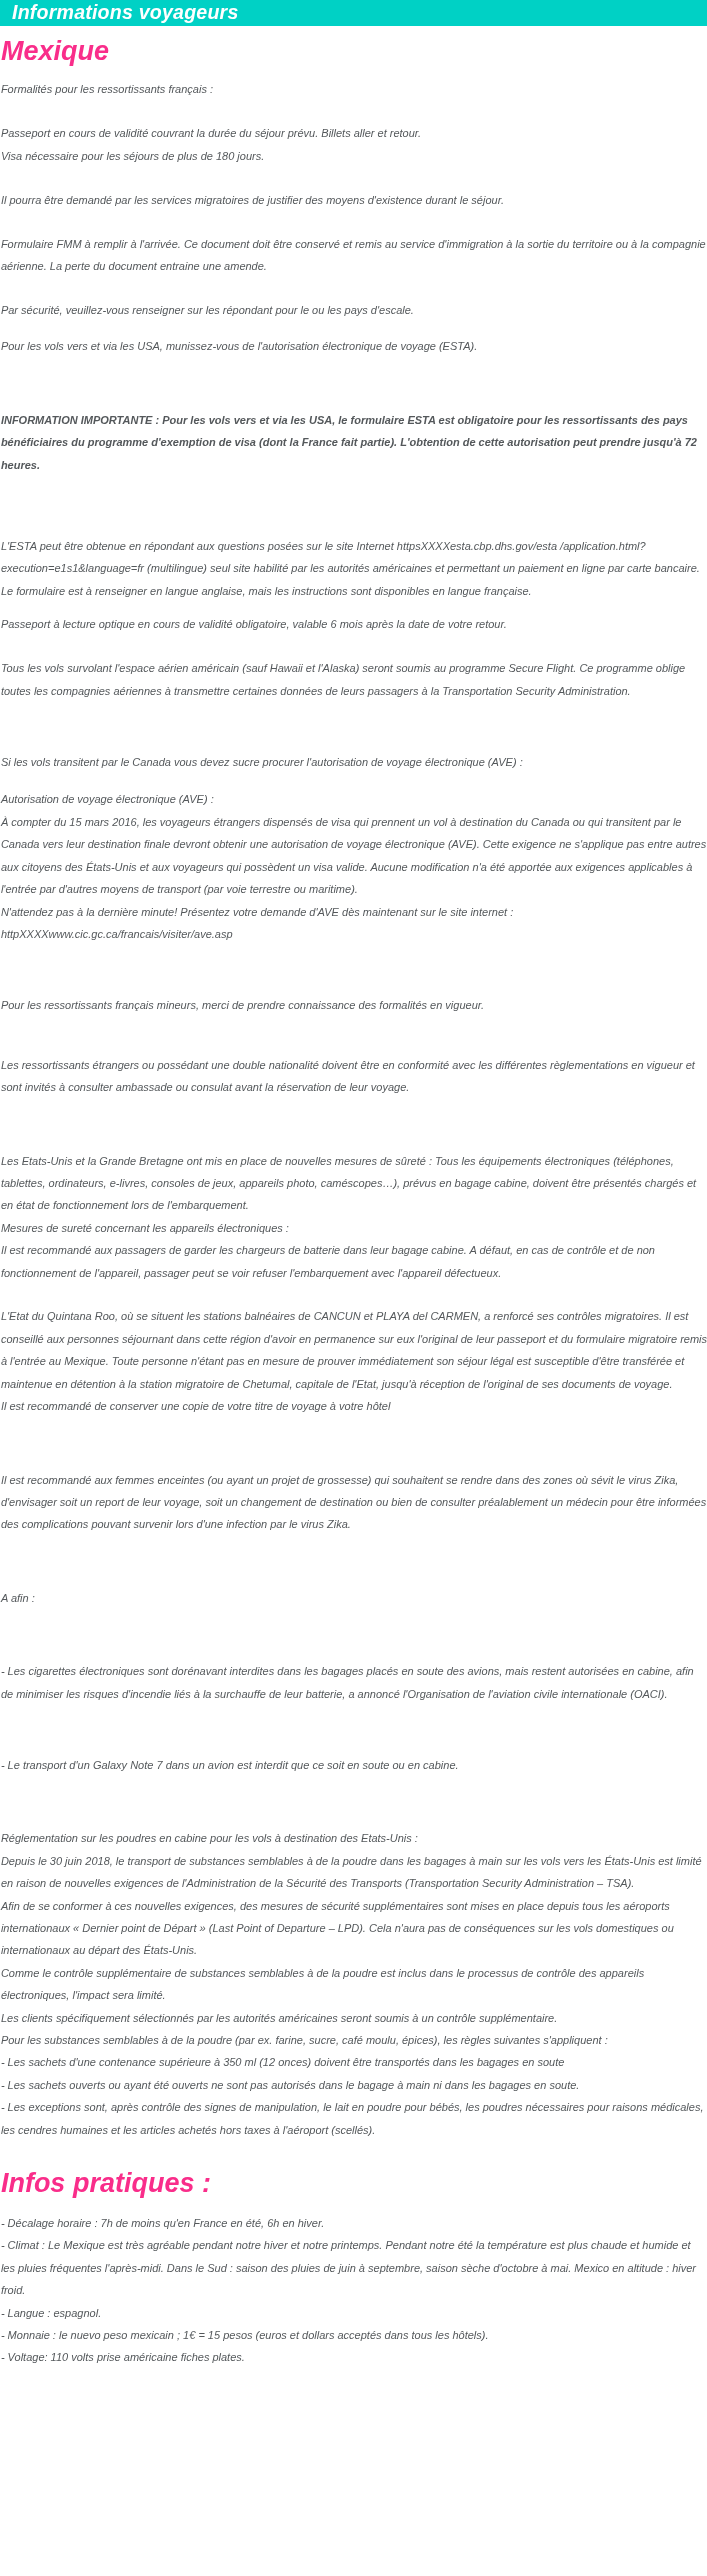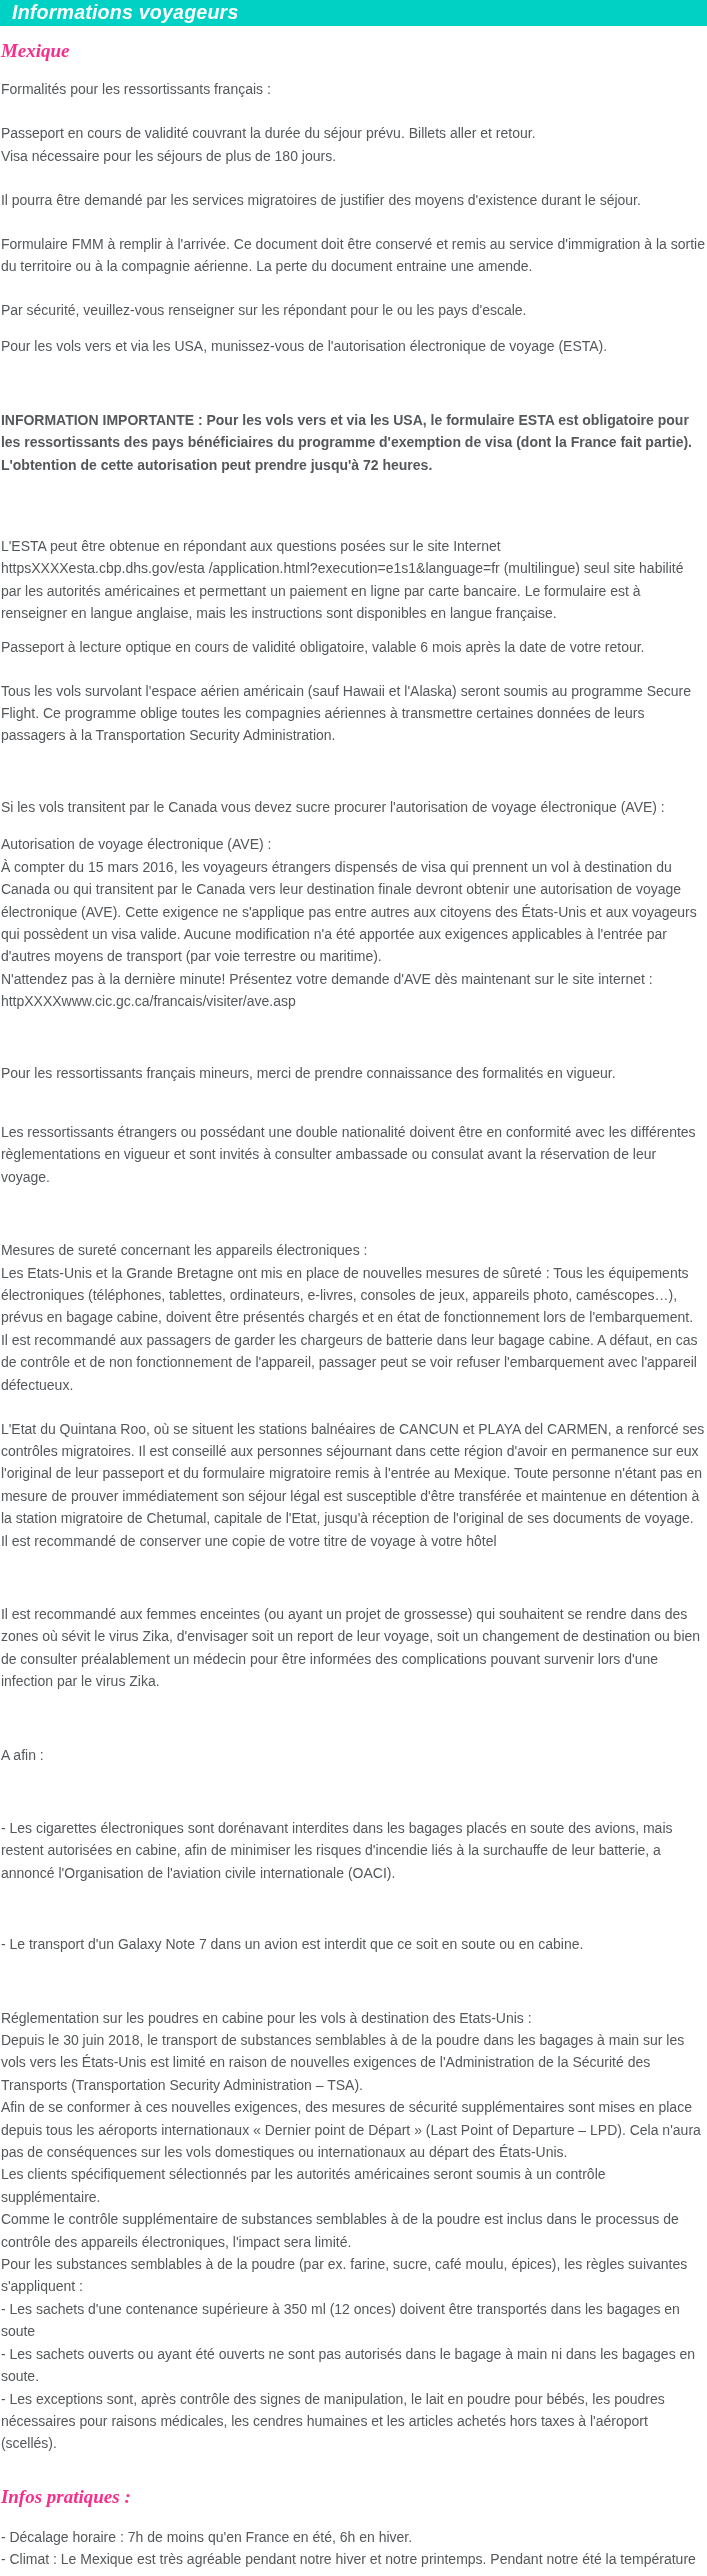--- a/index.html
+++ b/index.html
@@ -20,33 +20,33 @@
     color: var(--header-text, #ffffff);
     font-size: 19.6px;
     font-weight: bold;
     font-style: italic;
     letter-spacing: 0.2px;
     white-space: nowrap;
   }
   main { padding: 0 0.9px 13px 0.9px; }
   .h-pink {
     color: var(--heading-pink, #f92d8a);
-    font-size: 19px;
+    font-size: 27px;
     font-weight: bold;
     font-style: italic;
     line-height: 32px;
     margin: 9.3px 0 11.2px 0;
-    font-family: Liberation Serif, serif;
   }
   .h-pink.infos { margin: 26px 0 13px 0; }
   p.t {
     margin: 0;
     color: var(--body-text, #54585b);
-    font-size: 14px;
+    font-size: 11px;
     line-height: 22.4px;
+    font-style: italic;
     font-weight: normal;
   }
   p.t.b { font-weight: bold; }
   .sp { width: 100%; }
   .g12 { height: 11.2px; }
   .g15 { height: 14px; }
   .g16 { height: 15px; }
   .g23 { height: 21.5px; }
   .g40 { height: 37px; }
   .g53 { height: 49px; }
@@ -87,40 +87,40 @@
   <p class="t">Si les vols transitent par le Canada vous devez sucre procurer l'autorisation de voyage électronique (AVE) :</p>
   <div class="sp g16"></div>
   <p class="t">Autorisation de voyage électronique (AVE) :</p>
   <p class="t">À compter du 15 mars 2016, les voyageurs étrangers dispensés de visa qui prennent un vol à destination du Canada ou qui transitent par le Canada vers leur destination finale devront obtenir une autorisation de voyage électronique (AVE). Cette exigence ne s'applique pas entre autres aux citoyens des États-Unis et aux voyageurs qui possèdent un visa valide. Aucune modification n'a été apportée aux exigences applicables à l'entrée par d'autres moyens de transport (par voie terrestre ou maritime).</p>
   <p class="t">N'attendez pas à la dernière minute! Présentez votre demande d'AVE dès maintenant sur le site internet : httpXXXXwww.cic.gc.ca/francais/visiter/ave.asp</p>
   <div class="sp g53"></div>
   <p class="t">Pour les ressortissants français mineurs, merci de prendre connaissance des formalités en vigueur.</p>
   <div class="sp g40"></div>
   <p class="t">Les ressortissants étrangers ou possédant une double nationalité doivent être en conformité avec les différentes règlementations en vigueur et sont invités à consulter ambassade ou consulat avant la réservation de leur voyage.</p>
   <div class="sp g55"></div>
+  <p class="t">Les Etats-Unis et la Grande Bretagne ont mis en place de nouvelles mesures de sûreté : Tous les équipements électroniques (téléphones, tablettes, ordinateurs, e-livres, consoles de jeux, appareils photo, caméscopes…), prévus en bagage cabine, doivent être présentés chargés et en état de fonctionnement lors de l'embarquement.</p>
   <p class="t">Mesures de sureté concernant les appareils électroniques :</p>
-  <p class="t">Les Etats-Unis et la Grande Bretagne ont mis en place de nouvelles mesures de sûreté : Tous les équipements électroniques (téléphones, tablettes, ordinateurs, e-livres, consoles de jeux, appareils photo, caméscopes…), prévus en bagage cabine, doivent être présentés chargés et en état de fonctionnement lors de l'embarquement.</p>
   <p class="t">Il est recommandé aux passagers de garder les chargeurs de batterie dans leur bagage cabine. A défaut, en cas de contrôle et de non fonctionnement de l'appareil, passager peut se voir refuser l'embarquement avec l'appareil défectueux.</p>
   <div class="sp g23"></div>
   <p class="t">L'Etat du Quintana Roo, où se situent les stations balnéaires de CANCUN et PLAYA del CARMEN, a renforcé ses contrôles migratoires. Il est conseillé aux personnes séjournant dans cette région d'avoir en permanence sur eux l'original de leur passeport et du formulaire migratoire remis à l'entrée au Mexique. Toute personne n'étant pas en mesure de prouver immédiatement son séjour légal est susceptible d'être transférée et maintenue en détention à la station migratoire de Chetumal, capitale de l'Etat, jusqu'à réception de l'original de ses documents de voyage.</p>
   <p class="t">Il est recommandé de conserver une copie de votre titre de voyage à votre hôtel</p>
   <div class="sp g55"></div>
   <p class="t">Il est recommandé aux femmes enceintes (ou ayant un projet de grossesse) qui souhaitent se rendre dans des zones où sévit le virus Zika, d'envisager soit un report de leur voyage, soit un changement de destination ou bien de consulter préalablement un médecin pour être informées des complications pouvant survenir lors d'une infection par le virus Zika.</p>
   <div class="sp g55"></div>
   <p class="t">A afin :</p>
   <div class="sp g55"></div>
   <p class="t">- Les cigarettes électroniques sont dorénavant interdites dans les bagages placés en soute des avions, mais restent autorisées en cabine, afin de minimiser les risques d'incendie liés à la surchauffe de leur batterie, a annoncé l'Organisation de l'aviation civile internationale (OACI).</p>
   <div class="sp g53"></div>
   <p class="t">- Le transport d'un Galaxy Note 7 dans un avion est interdit que ce soit en soute ou en cabine.</p>
   <div class="sp g55"></div>
   <p class="t">Réglementation sur les poudres en cabine pour les vols à destination des Etats-Unis :</p>
   <p class="t">Depuis le 30 juin 2018, le transport de substances semblables à de la poudre dans les bagages à main sur les vols vers les États-Unis est limité en raison de nouvelles exigences de l'Administration de la Sécurité des Transports (Transportation Security Administration – TSA).</p>
   <p class="t">Afin de se conformer à ces nouvelles exigences, des mesures de sécurité supplémentaires sont mises en place depuis tous les aéroports internationaux « Dernier point de Départ » (Last Point of Departure – LPD). Cela n'aura pas de conséquences sur les vols domestiques ou internationaux au départ des États-Unis.</p>
+  <p class="t">Comme le contrôle supplémentaire de substances semblables à de la poudre est inclus dans le processus de contrôle des appareils électroniques, l'impact sera limité.</p>
   <p class="t">Les clients spécifiquement sélectionnés par les autorités américaines seront soumis à un contrôle supplémentaire.</p>
-  <p class="t">Comme le contrôle supplémentaire de substances semblables à de la poudre est inclus dans le processus de contrôle des appareils électroniques, l'impact sera limité.</p>
   <p class="t">Pour les substances semblables à de la poudre (par ex. farine, sucre, café moulu, épices), les règles suivantes s'appliquent :</p>
   <p class="t">- Les sachets d'une contenance supérieure à 350 ml (12 onces) doivent être transportés dans les bagages en soute</p>
   <p class="t">- Les sachets ouverts ou ayant été ouverts ne sont pas autorisés dans le bagage à main ni dans les bagages en soute.</p>
   <p class="t">- Les exceptions sont, après contrôle des signes de manipulation, le lait en poudre pour bébés, les poudres nécessaires pour raisons médicales, les cendres humaines et les articles achetés hors taxes à l'aéroport (scellés).</p>
 
   <h2 class="h-pink infos">Infos pratiques :</h2>
 
   <p class="t">- Décalage horaire : 7h de moins qu'en France en été, 6h en hiver.</p>
   <p class="t">- Climat : Le Mexique est très agréable pendant notre hiver et notre printemps. Pendant notre été la température est plus chaude et humide et les pluies fréquentes l'après-midi. Dans le Sud : saison des pluies de juin à septembre, saison sèche d'octobre à mai. Mexico en altitude : hiver froid.</p>
   <p class="t">- Langue : espagnol.</p>

